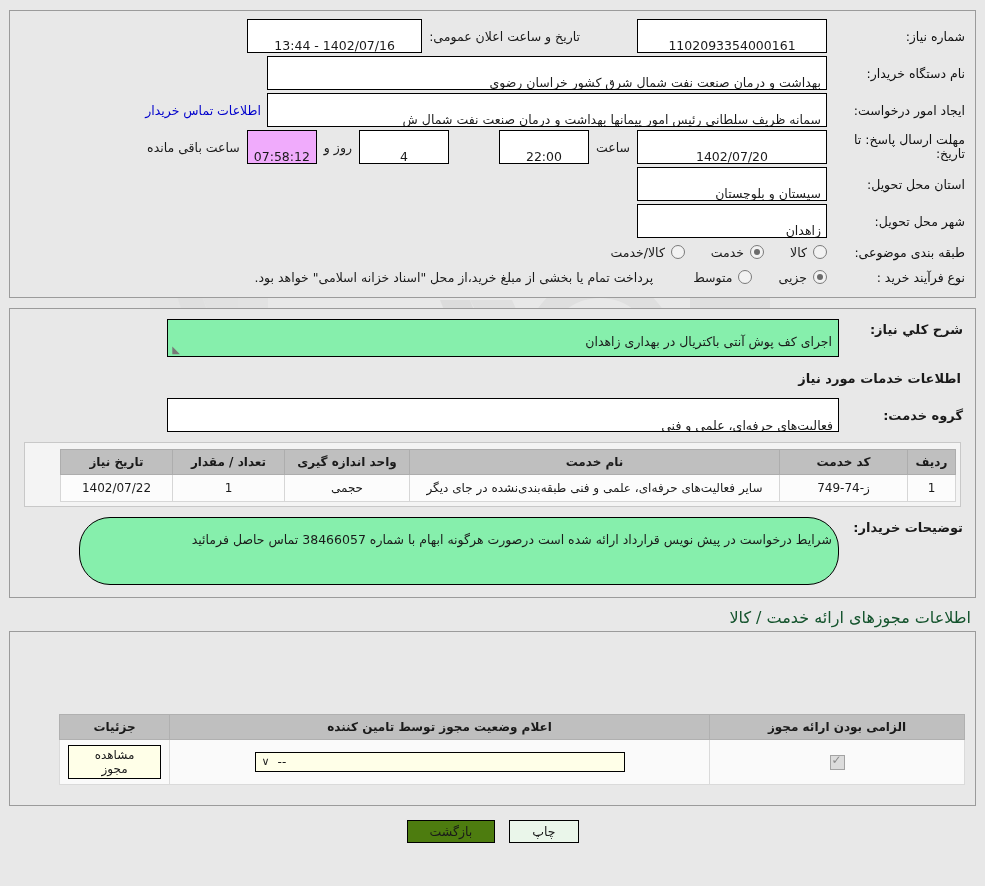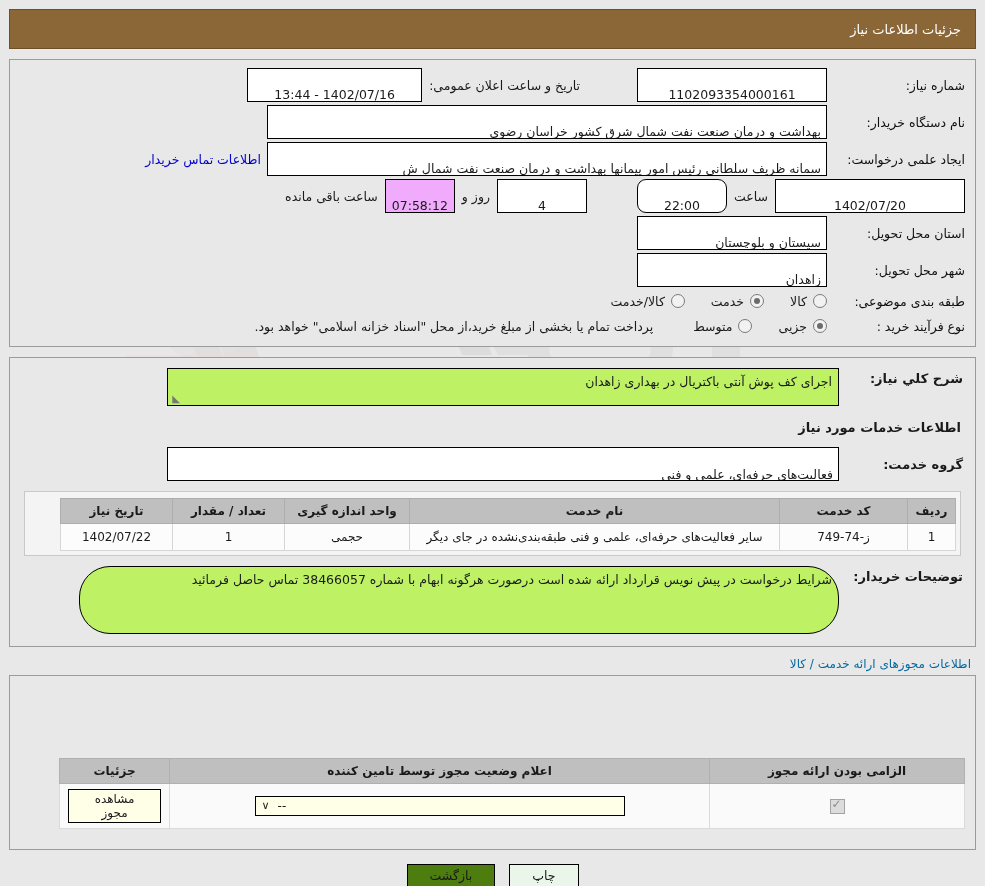--- a/index.html
+++ b/index.html
@@ -142,23 +142,23 @@
     width: 124px;
     font-size: 13px;
     font-weight: bold;
     padding-left: 8px;
     padding-top: 3px;
     flex: 0 0 auto;
     box-sizing: border-box;
   }
   .textarea {
     border: 1px solid #000;
-    background: #bef264;
+    background: #86efac;
     font-size: 12.5px;
-    padding: 5px 6px;
+    padding: 14px 6px;
     box-sizing: border-box;
     text-align: right;
     position: relative;
     overflow: hidden;
   }
   .textarea .grip {
     position: absolute;
     left: 2px; bottom: 1px;
     width: 10px; height: 10px;
     color: #777;
@@ -213,23 +213,23 @@
     border: 1px solid #c8c8c8;
     background: #f4f4f4;
     padding: 4px;
     margin: 4px 2px 10px 2px;
     box-sizing: border-box;
   }
 
   
   .section-caption {
     text-align: right;
-    font-size: 12px;
+    font-size: 16px;
     margin: 10px 14px 4px 0;
-    color: #0369a1;
+    color: #14532d;
   }
   .permit-panel {
     margin: 0 9px 0 9px;
     border: 1px solid #9b9b9b;
     background: #e8e8e8;
     height: 175px;
     box-sizing: border-box;
     padding: 10px;
     position: relative;
   }
@@ -330,49 +330,47 @@
   </g>
   <g opacity="0.4">
     <path d="M125 215 L200 215 L240 262 L165 262 Z" fill="#f0c8c8"></path>
     <path d="M190 212 L255 212 L278 250 L215 250 Z" fill="#f4d2d2"></path>
   </g>
   <text x="492" y="190" text-anchor="middle" font-family="Liberation Sans, sans-serif" font-size="46" fill="#b5b5b5" opacity="0.0">AriaTender.net</text>
 </svg>
 
 <div class="page">
 
-  <div class="titlebar">
-    <span class="title">جزئیات اطلاعات نیاز</span>
-  </div>
 
   <div class="panel">
     <div class="form-area">
 
       <div class="frow">
         <span class="lbl">شماره نیاز:</span>
         <span class="fld" style="width:190px;">1102093354000161</span>
         <span class="inline-lbl" style="margin-right:50px;">تاریخ و ساعت اعلان عمومی:</span>
         <span class="fld" style="width:175px;">1402/07/16 - 13:44</span>
       </div>
 
       <div class="frow">
         <span class="lbl">نام دستگاه خریدار:</span>
         <span class="fld rtl-text" style="width:560px;">بهداشت و درمان صنعت نفت شمال شرق کشور   خراسان رضوی</span>
       </div>
 
       <div class="frow">
-        <span class="lbl">ایجاد علمی درخواست:</span>
+        <span class="lbl">ایجاد امور درخواست:</span>
         <span class="fld rtl-text" style="width:560px;">سمانه ظریف سلطانی رئیس امور پیمانها بهداشت و درمان صنعت نفت شمال ش</span>
         <a href="#" class="link">اطلاعات تماس خریدار</a>
       </div>
 
       <div class="frow">
+        <span class="lbl two-line">مهلت ارسال پاسخ: تا تاریخ:</span>
         <span class="fld" style="width:190px;">1402/07/20</span>
         <span class="inline-lbl">ساعت</span>
-        <span class="fld" style="width:90px;border-radius:9px;">22:00</span>
+        <span class="fld" style="width:90px;">22:00</span>
         <span class="fld" style="width:90px;margin-right:50px;">4</span>
         <span class="inline-lbl">روز و</span>
         <span class="fld yellow" style="width:70px;">07:58:12</span>
         <span class="inline-lbl">ساعت باقی مانده</span>
       </div>
 
       <div class="frow">
         <span class="lbl">استان محل تحویل:</span>
         <span class="fld rtl-text" style="width:190px;">سیستان و بلوچستان</span>
       </div>

